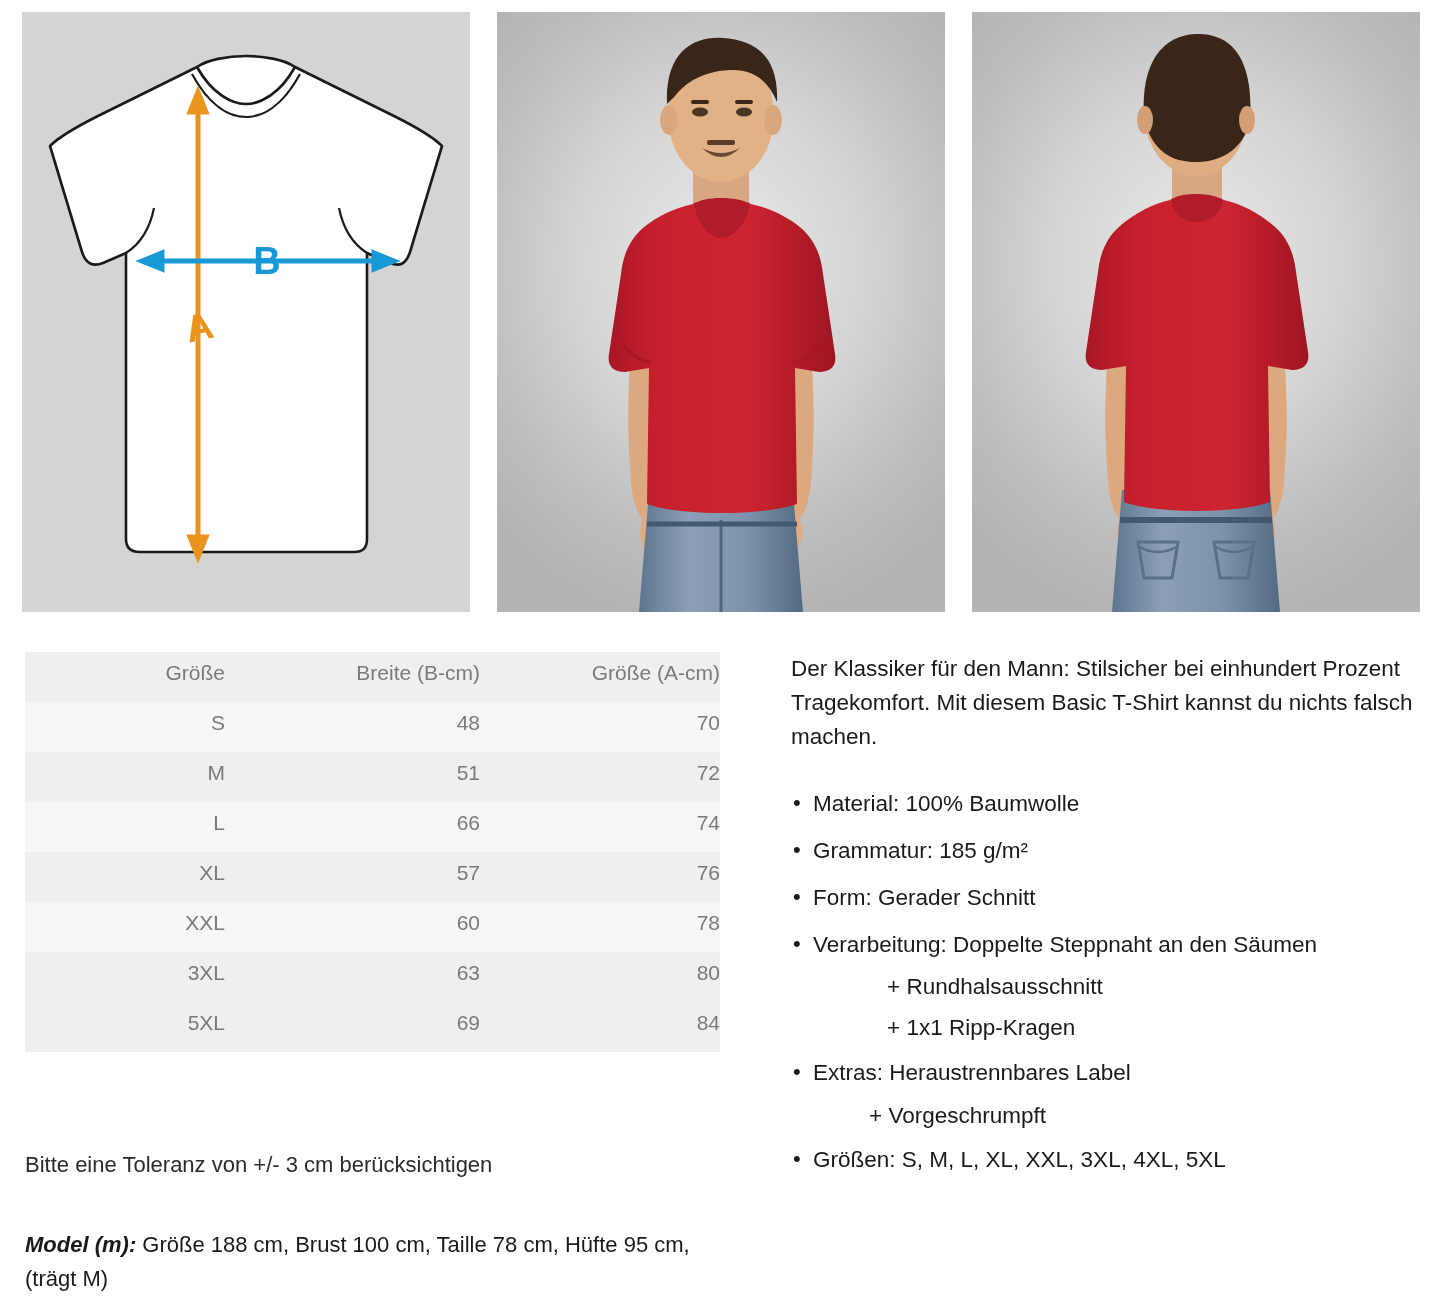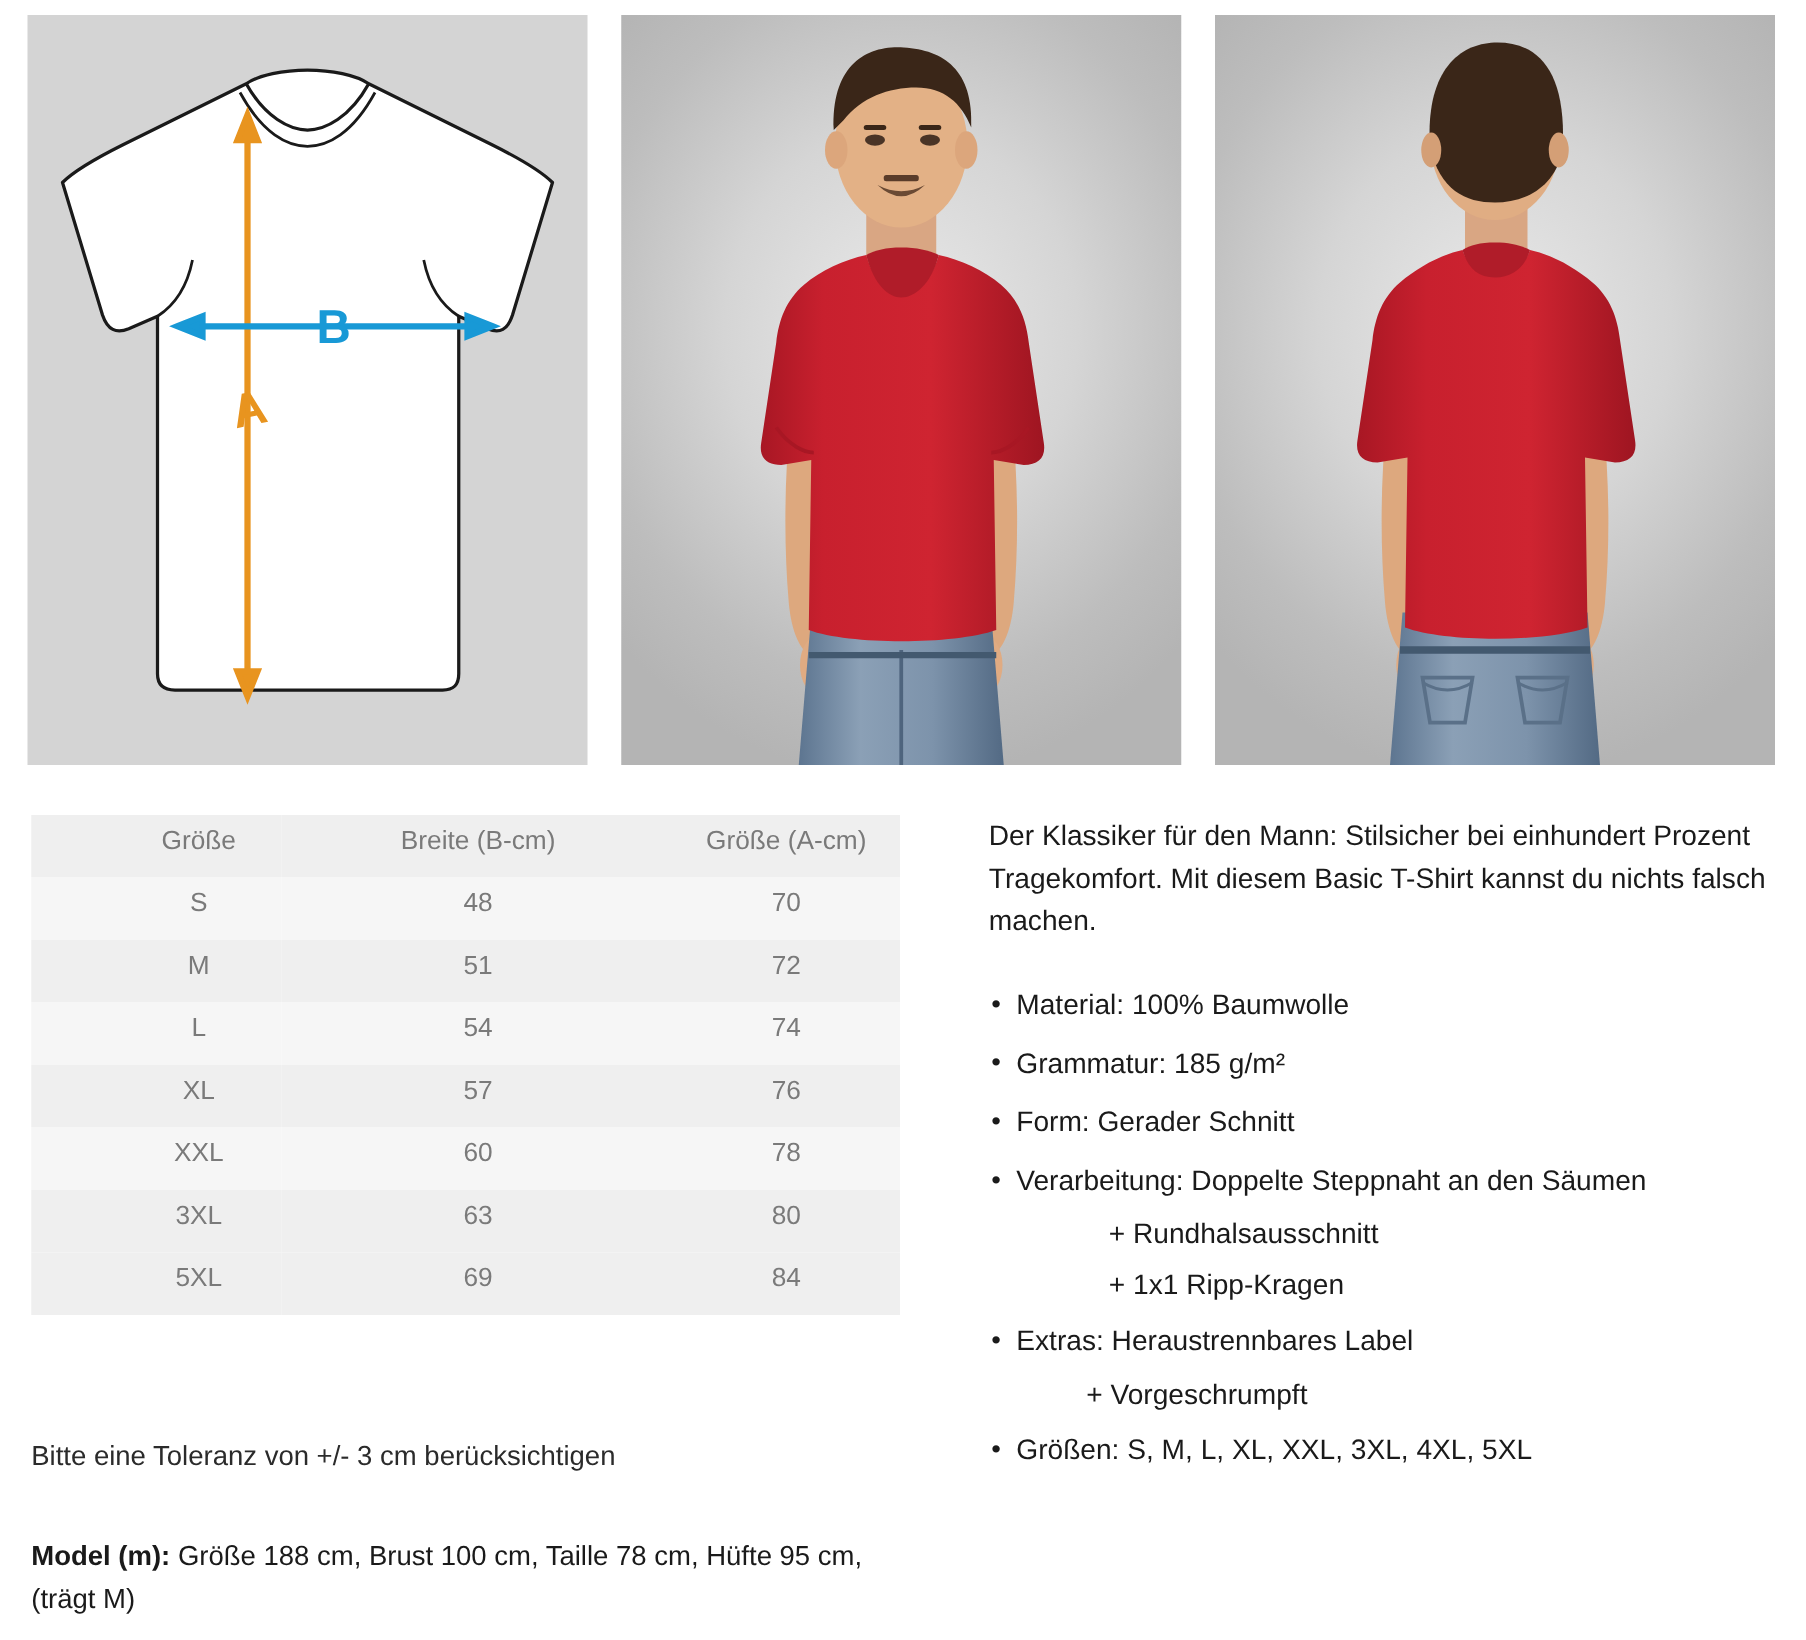--- a/index.html
+++ b/index.html
@@ -50,21 +50,21 @@
   .size-table {
     position: absolute;
     left: 25px;
     top: 652px;
     width: 695px;
     border-collapse: collapse;
     font-size: 21px;
     color: #7a7a7a;
   }
   .size-table th, .size-table td {
-    text-align: center;
+    text-align: right;
     padding: 4px 0 12px 68px;
     font-weight: normal;
     height: 50px;
     vertical-align: middle;
   }
   .size-table th:first-child, .size-table td:first-child { width: 200px; }
   .size-table th:nth-child(2), .size-table td:nth-child(2) { width: 255px; padding-left: 60px;}
   .size-table th:nth-child(3), .size-table td:nth-child(3) { padding-left: 58px;}
   .size-table thead tr { background: #efefef; }
   .size-table tbody tr.odd { background: #f6f6f6; }
@@ -79,21 +79,21 @@
   }
   .model-note {
     position: absolute;
     left: 25px;
     top: 1228px;
     width: 700px;
     font-size: 22px;
     line-height: 1.55;
     color: #1a1a1a;
   }
-  .model-note b { font-weight: bold; }
+  .model-note b { font-weight: bold; font-style: italic; }
 
   
   .desc {
     position: absolute;
     left: 755px;
     top: 652px;
     width: 672px;
     font-size: 22.5px;
     line-height: 1.5;
     color: #1a1a1a;
@@ -318,21 +318,21 @@
         <td>48</td>
         <td>70</td>
       </tr>
       <tr class="even">
         <td>M</td>
         <td>51</td>
         <td>72</td>
       </tr>
       <tr class="odd">
         <td>L</td>
-        <td>54</td>
+        <td>66</td>
         <td>74</td>
       </tr>
       <tr class="even">
         <td>XL</td>
         <td>57</td>
         <td>76</td>
       </tr>
       <tr class="odd">
         <td>XXL</td>
         <td>60</td>

